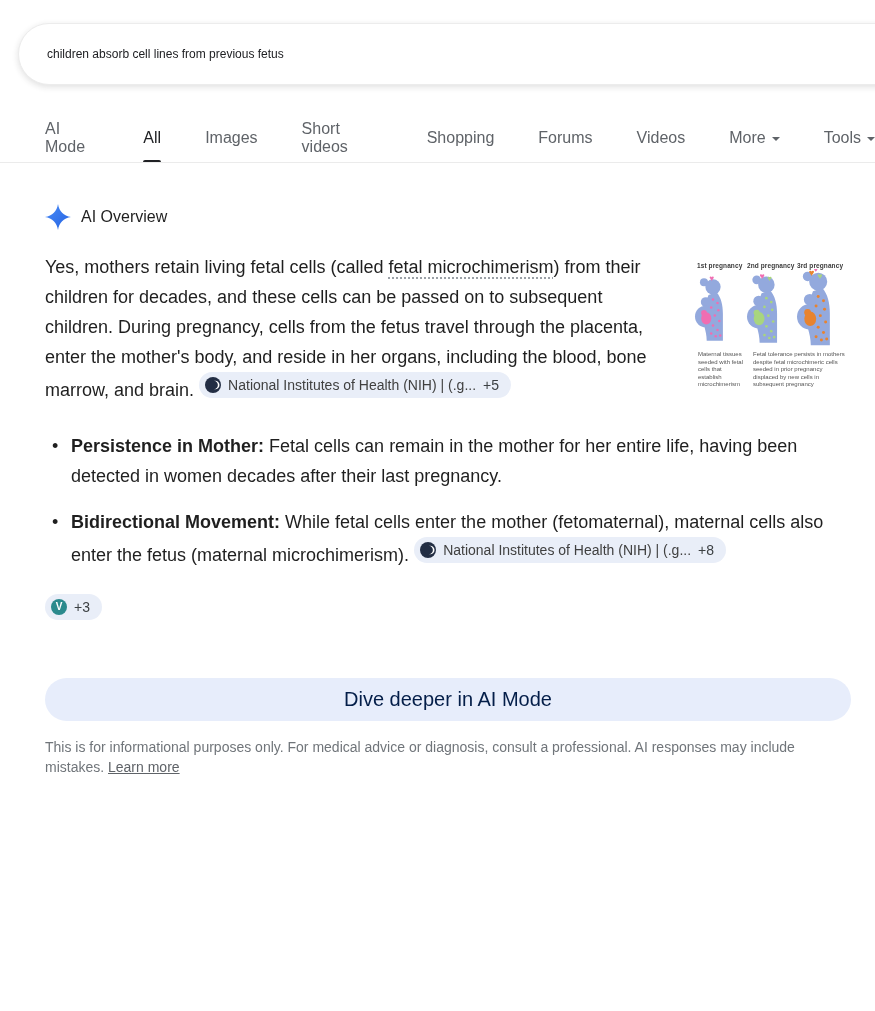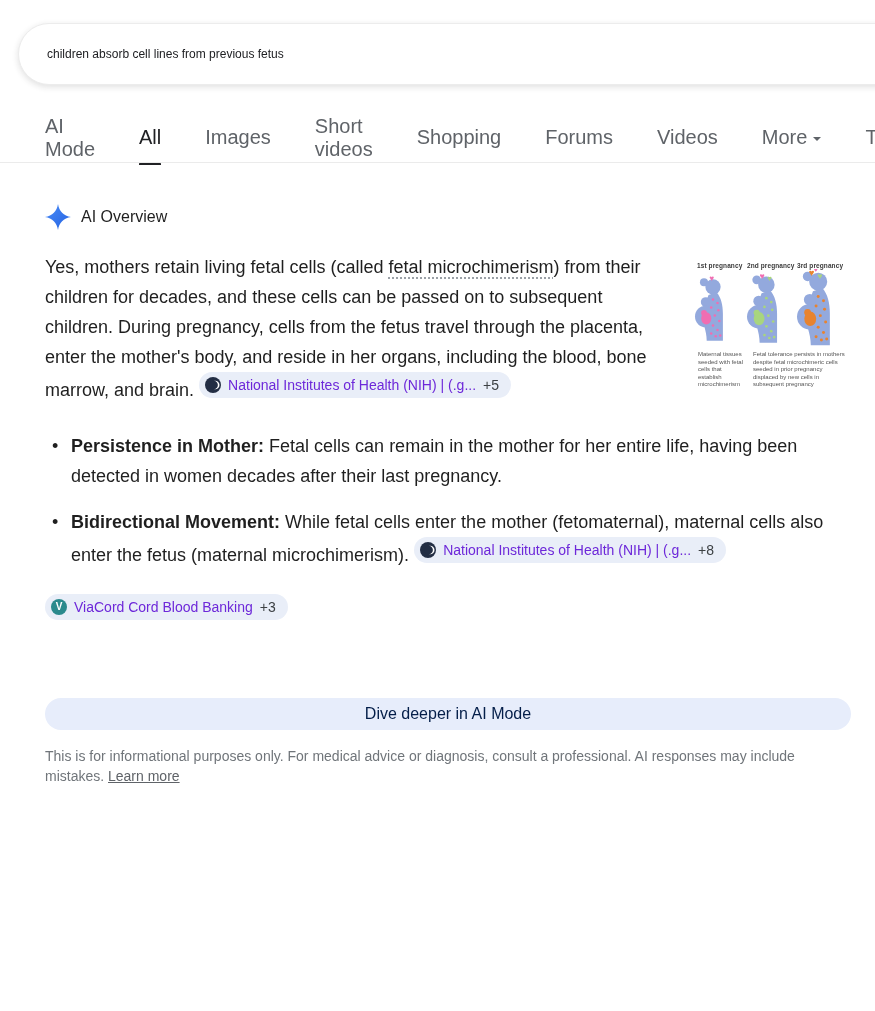--- a/index.html
+++ b/index.html
@@ -12,21 +12,21 @@
   .search-bar{
     position:absolute;top:23px;left:18px;right:-50px;height:62px;
     background:#fff;border:1px solid #ececec;border-radius:32px;
     box-shadow:0 2px 6px rgba(32,33,36,.14);
     display:flex;align-items:center;padding:0 28px;box-sizing:border-box;
   }
   .search-query{font-size:12px;color:#202124;white-space:nowrap;}
   
   .tabs{
     position:absolute;top:113px;left:45px;right:0;height:49px;
-    display:flex;align-items:center;gap:44px;font-size:20px;color:#5f6368;
+    display:flex;align-items:center;gap:44px;font-size:16px;color:#5f6368;
   }
   .tab{position:relative;display:flex;align-items:center;gap:6px;cursor:pointer;padding:4px 0;}
   .tab.active{color:#202124;}
   .tab.active .tab-underline{
     position:absolute;left:0;right:0;bottom:-12px;height:3px;background:#202124;border-radius:2px 2px 0 0;
   }
   .caret{width:0;height:0;border-left:4px solid transparent;border-right:4px solid transparent;border-top:4.5px solid #5f6368;margin-top:2px;}
   .tabs-divider{position:absolute;top:162px;left:0;right:0;height:1px;background:#ebebeb;}
   
   .main{position:absolute;top:196px;left:45px;right:24px;}
@@ -35,21 +35,21 @@
   
   .intro-row{display:flex;align-items:flex-start;}
   .intro-text{width:628px;font-size:18px;line-height:30px;color:#1f1f1f;}
   .aio-link{color:#1f1f1f;text-decoration:underline dotted #9aa0a6 1.5px;text-underline-offset:4px;cursor:pointer;}
   
   .chip{
     display:inline-flex;align-items:center;gap:7px;vertical-align:3px;
     background:#e9eef8;border-radius:13px;height:26px;padding:0 12px 0 6px;
     font-size:14px;line-height:26px;cursor:pointer;white-space:nowrap;
   }
-  .chip-src{color:#6d28d9;}
+  .chip-src{color:#404040;}
   .chip-count{color:#3c4043;}
   .fav{width:16px;height:16px;flex:0 0 16px;}
   .viacord-badge{
     width:16px;height:16px;flex:0 0 16px;border-radius:50%;background:#2b8a8d;
     color:#fff;font-size:10px;font-weight:700;display:flex;align-items:center;justify-content:center;
   }
   
   .thumb{width:160px;height:140px;margin-left:auto;margin-top:2px;position:relative;background:#fff;border-radius:8px;cursor:pointer;overflow:hidden;}
   .thumb-label{position:absolute;top:8px;font-size:6.5px;font-weight:700;color:#3a3a3a;letter-spacing:.1px;}
   .thumb-captions{position:absolute;top:97px;left:0;right:0;display:flex;}
@@ -58,22 +58,22 @@
   .cap2{width:96px;margin-left:9px;}
   
   .bullets{list-style:none;margin:26px 0 2px 0;padding:0;font-size:18px;line-height:30px;}
   .bullets li{position:relative;padding-left:26px;margin-bottom:16px;max-width:772px;}
   .bullets li::before{content:"•";position:absolute;left:7px;top:0;color:#1f1f1f;}
   .b-label{font-weight:700;}
   
   .closing{margin-top:22px;font-size:18px;line-height:30px;max-width:790px;}
   
   .dive-btn{
-    margin-top:76px;width:100%;height:32px;border:none;border-radius:22px;
-    background:#e7edfb;color:#041e49;font-size:16px;font-weight:500;
+    margin-top:56px;width:100%;height:43px;border:none;border-radius:22px;
+    background:#e7edfb;color:#041e49;font-size:20px;font-weight:500;
     font-family:inherit;cursor:pointer;display:flex;align-items:center;justify-content:center;
   }
   
   .disclaimer{margin-top:16px;font-size:14px;line-height:20px;color:#70757a;max-width:800px;}
   .learn-more{color:#5f6368;text-decoration:underline;cursor:pointer;}
 </style>
 </head>
 <body>
 
 <div class="search-bar">
@@ -223,21 +223,20 @@
         </svg>
         <span class="chip-src">National Institutes of Health (NIH) | (.g...</span>
         <span class="chip-count">+8</span>
       </span>
     </li>
   </ul>
 
   <p class="closing" style="margin:22px 0 0 0;">
     <span class="chip">
       <span class="viacord-badge">V</span>
-      <span class="chip-src">ViaCord Cord Blood Banking</span>
       <span class="chip-count">+3</span>
     </span>
   </p>
 
   <button class="dive-btn">Dive deeper in AI Mode</button>
 
   <p class="disclaimer" style="margin-bottom:0;">
     <span>This is for informational purposes only. For medical advice or diagnosis, consult a professional. AI responses may include mistakes.</span>
     <a class="learn-more">Learn more</a>
   </p>

